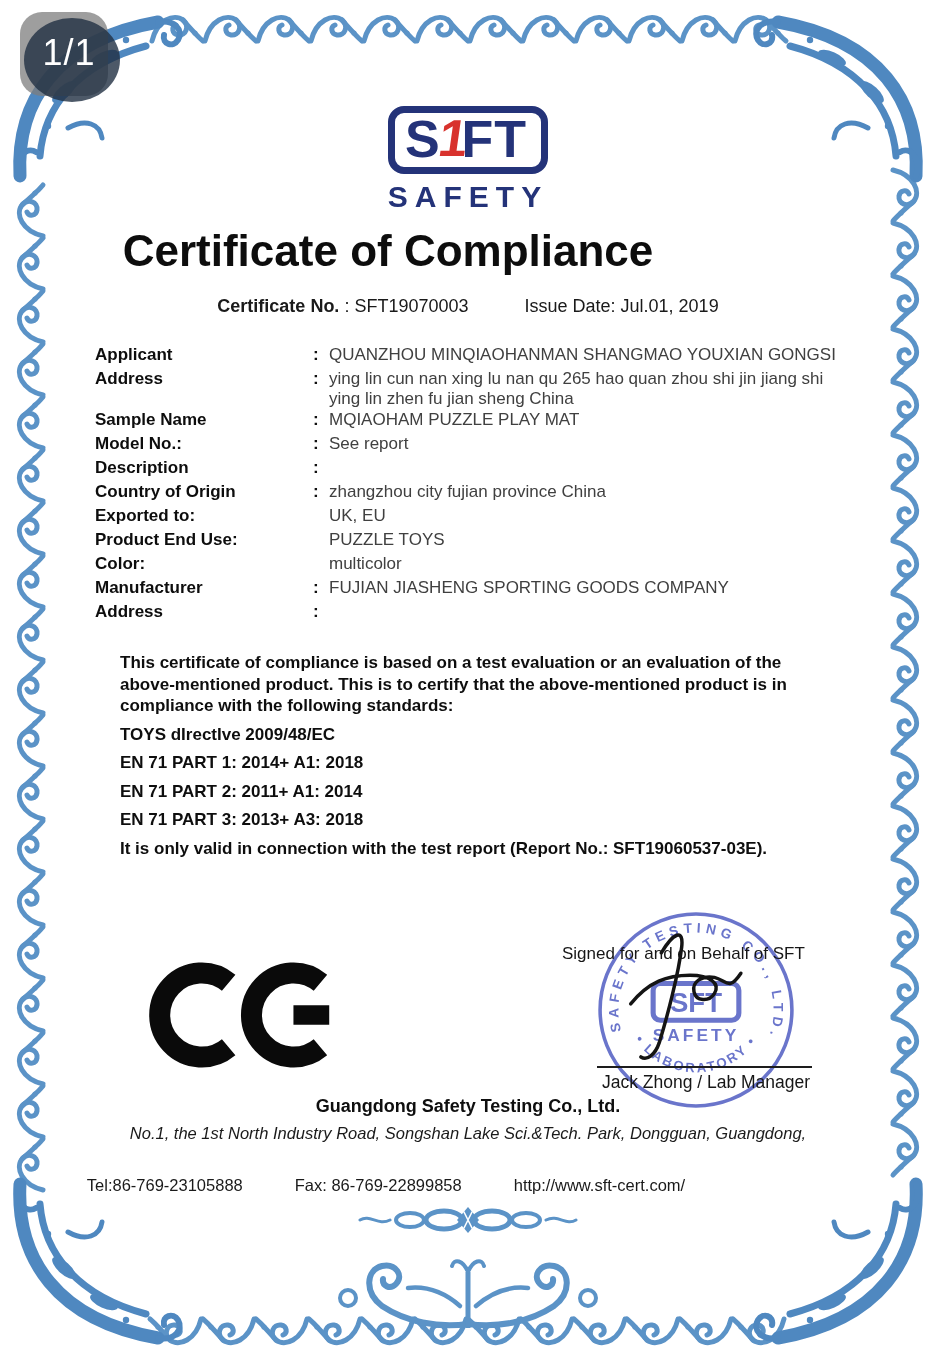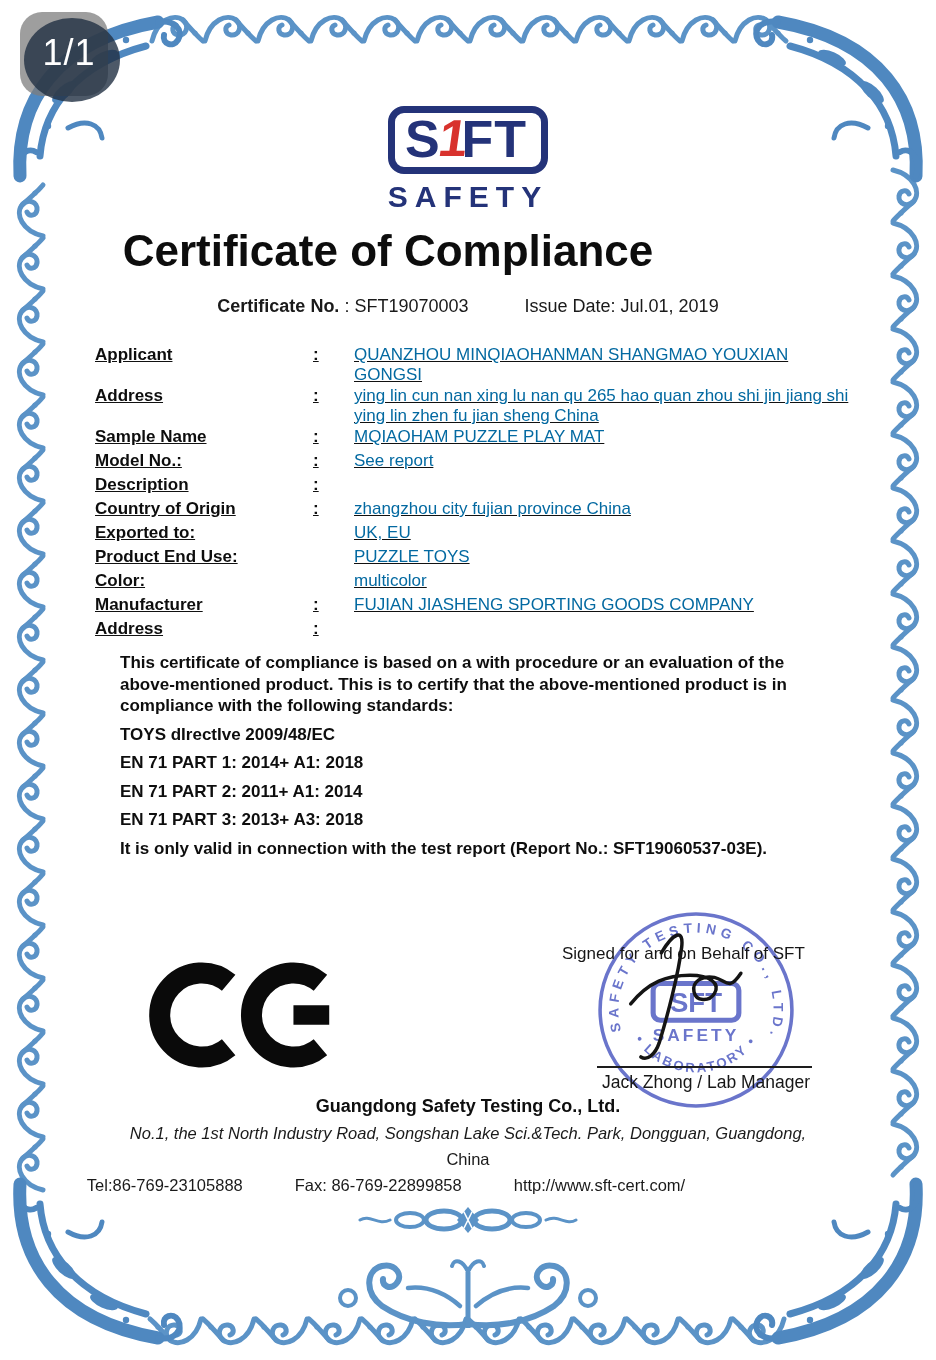--- a/index.html
+++ b/index.html
@@ -22,24 +22,24 @@
   .logo-sub { margin-top:6px; font-size:30px; font-weight:800; color:#243379; letter-spacing:7px; }
 
   .title { left:0; top:226px; width:776px; text-align:center; font-size:44px; font-weight:800; color:#0d0d0d; letter-spacing:0; }
 
   .certline { left:0; top:296px; width:936px; text-align:center; font-size:18px; color:#1a1a1a; }
   .certline b { font-weight:800; }
   .certline .gap { display:inline-block; width:56px; }
 
   
   .fields { left:95px; top:344px; width:760px; }
-  .frow { display:grid; grid-template-columns:218px 16px 1fr; min-height:23px; margin-bottom:1px;text-decoration:underline; }
+  .frow { display:grid; grid-template-columns:218px 16px 1fr; min-height:23px; margin-bottom:1px; }
   .flabel { font-weight:800; font-size:17px; color:#0d0d0d; line-height:22px; }
   .fcolon { font-weight:800; font-size:17px; line-height:22px; }
-  .fvalue { font-size:17px; color:#0369a1; line-height:19.5px; padding-top:1px;margin-left:25px; }
+  .fvalue { font-size:17px; color:#404040; line-height:19.5px; padding-top:1px; }
 
   
   .statement { left:120px; top:652px; width:702px; font-size:17px; font-weight:800; color:#0e0e0e; line-height:21.5px; }
   .std { margin-top:7px; }
   .validity { margin-top:7px; }
 
   
   .ce { left:148px; top:950px; z-index:2; }
 
   
@@ -241,21 +241,21 @@
         <span class="fcolon">:</span>
         <span class="fvalue">FUJIAN JIASHENG SPORTING GOODS COMPANY</span>
       </div>
     <div class="frow">
         <span class="flabel">Address</span>
         <span class="fcolon">:</span>
       </div>
   </div>
 
   <div class="abs statement">
-    <div>This certificate of compliance is based on a with procedure or an evaluation of the above-mentioned product. This is to certify that the above-mentioned product is in compliance with the following standards:</div>
+    <div>This certificate of compliance is based on a test evaluation or an evaluation of the above-mentioned product. This is to certify that the above-mentioned product is in compliance with the following standards:</div>
     <div class="std">TOYS dIrectIve 2009/48/EC</div>
     <div class="std">EN 71 PART 1: 2014+ A1: 2018</div>
     <div class="std">EN 71 PART 2: 2011+ A1: 2014</div>
     <div class="std">EN 71 PART 3: 2013+ A3: 2018</div>
     <div class="validity">It is only valid in connection with the test report (Report No.: SFT19060537-03E).</div>
   </div>
 
   <svg class="abs ce" width="196" height="130" viewBox="0 0 252 136">
     <g stroke="#0a0a0a" fill="none" stroke-width="27">
       <path d="M103.7,26.6 A54,54 0 1 0 103.7,109.4"></path>
@@ -286,21 +286,20 @@
       <path d="M34,92 C52,70 70,64 92,64 C112,64 122,72 116,82 C111,90 98,90 96,80 C94,70 104,64 116,66 C128,69 130,80 142,62"></path>
     </g>
   </svg>
 
   <div class="abs signedfor">Signed for and on Behalf of SFT</div>
   <div class="abs sigline"></div>
   <div class="abs signatory">Jack Zhong / Lab Manager</div>
 
   <div class="abs f-company">Guangdong Safety Testing Co., Ltd.</div>
   <div class="abs f-addr1">No.1, the 1st North Industry Road, Songshan Lake Sci.&amp;Tech. Park, Dongguan, Guangdong,</div>
-  <div class="abs f-addr2">China</div>
   <div class="abs f-contact">
     <span>Tel:86-769-23105888</span>
     <span>Fax: 86-769-22899858</span>
     <span>http://www.sft-cert.com/</span>
   </div>
 
   <svg class="abs divider" width="220" height="32" viewBox="0 0 220 32">
     <g stroke="#5b93c7" fill="none" stroke-linecap="round">
       <path d="M2,16 C12,10 20,22 32,16" stroke-width="3"></path>
       <ellipse cx="52" cy="16" rx="14" ry="7" stroke-width="4"></ellipse>

